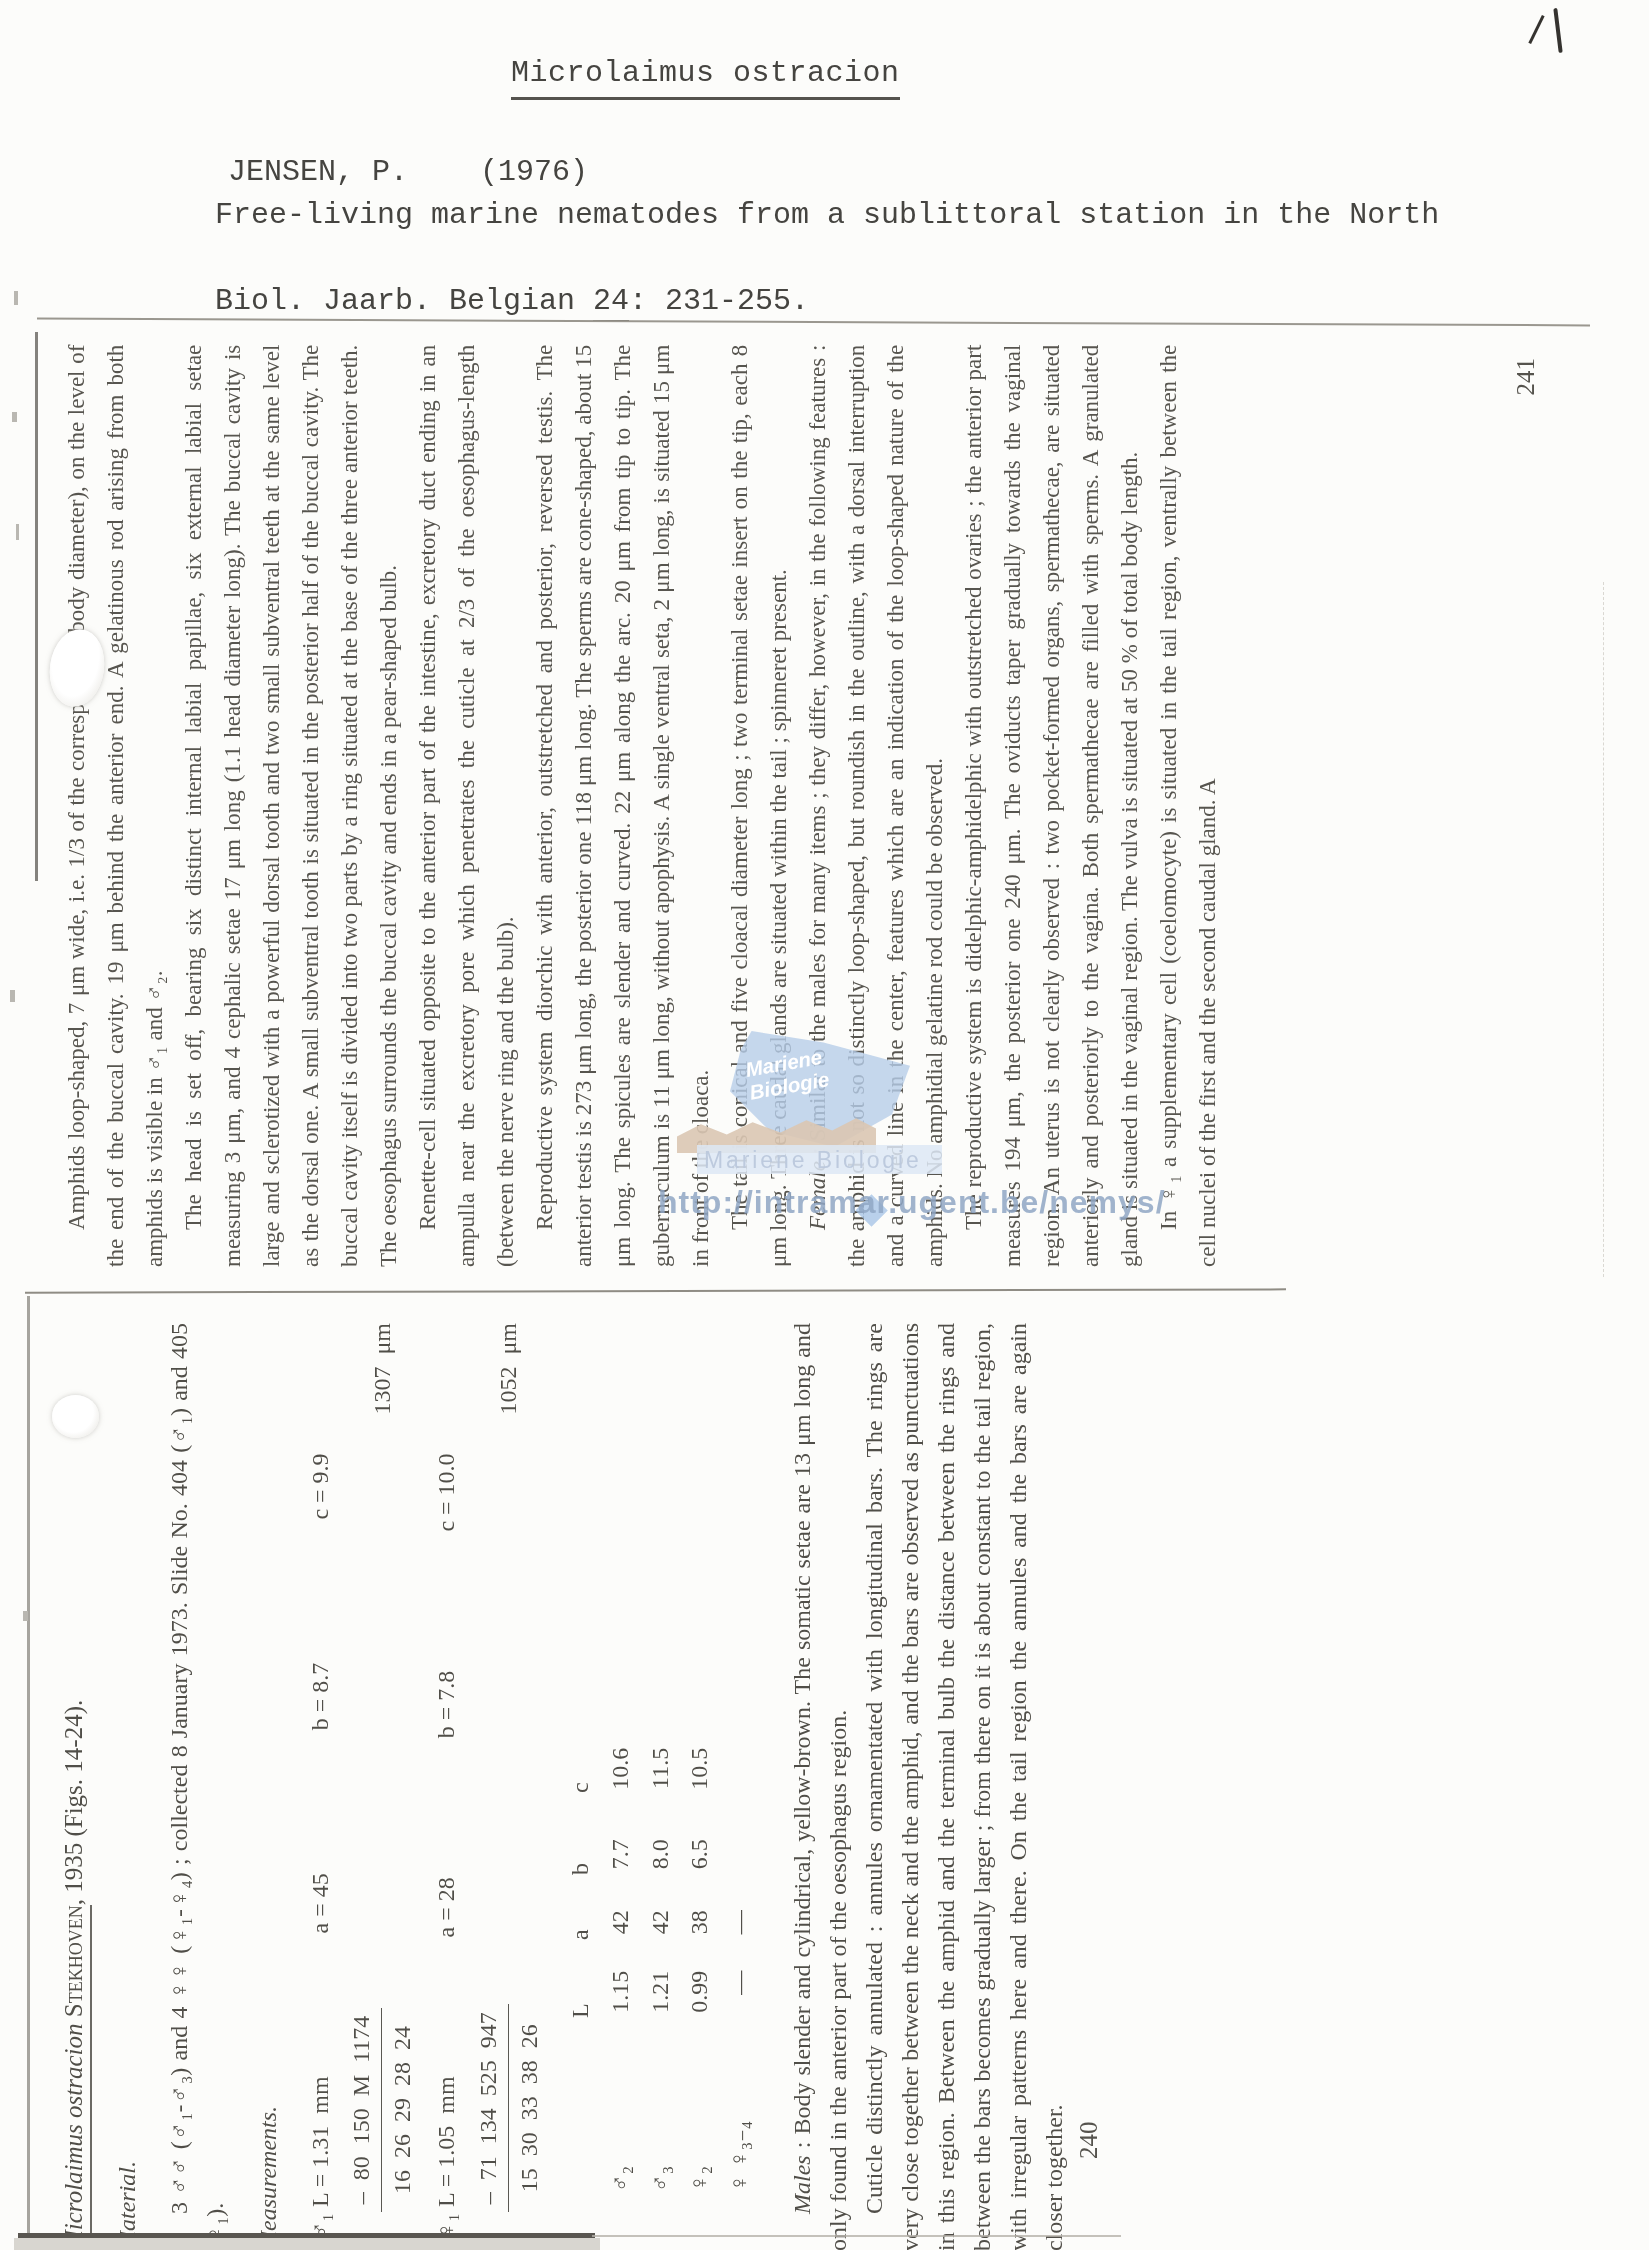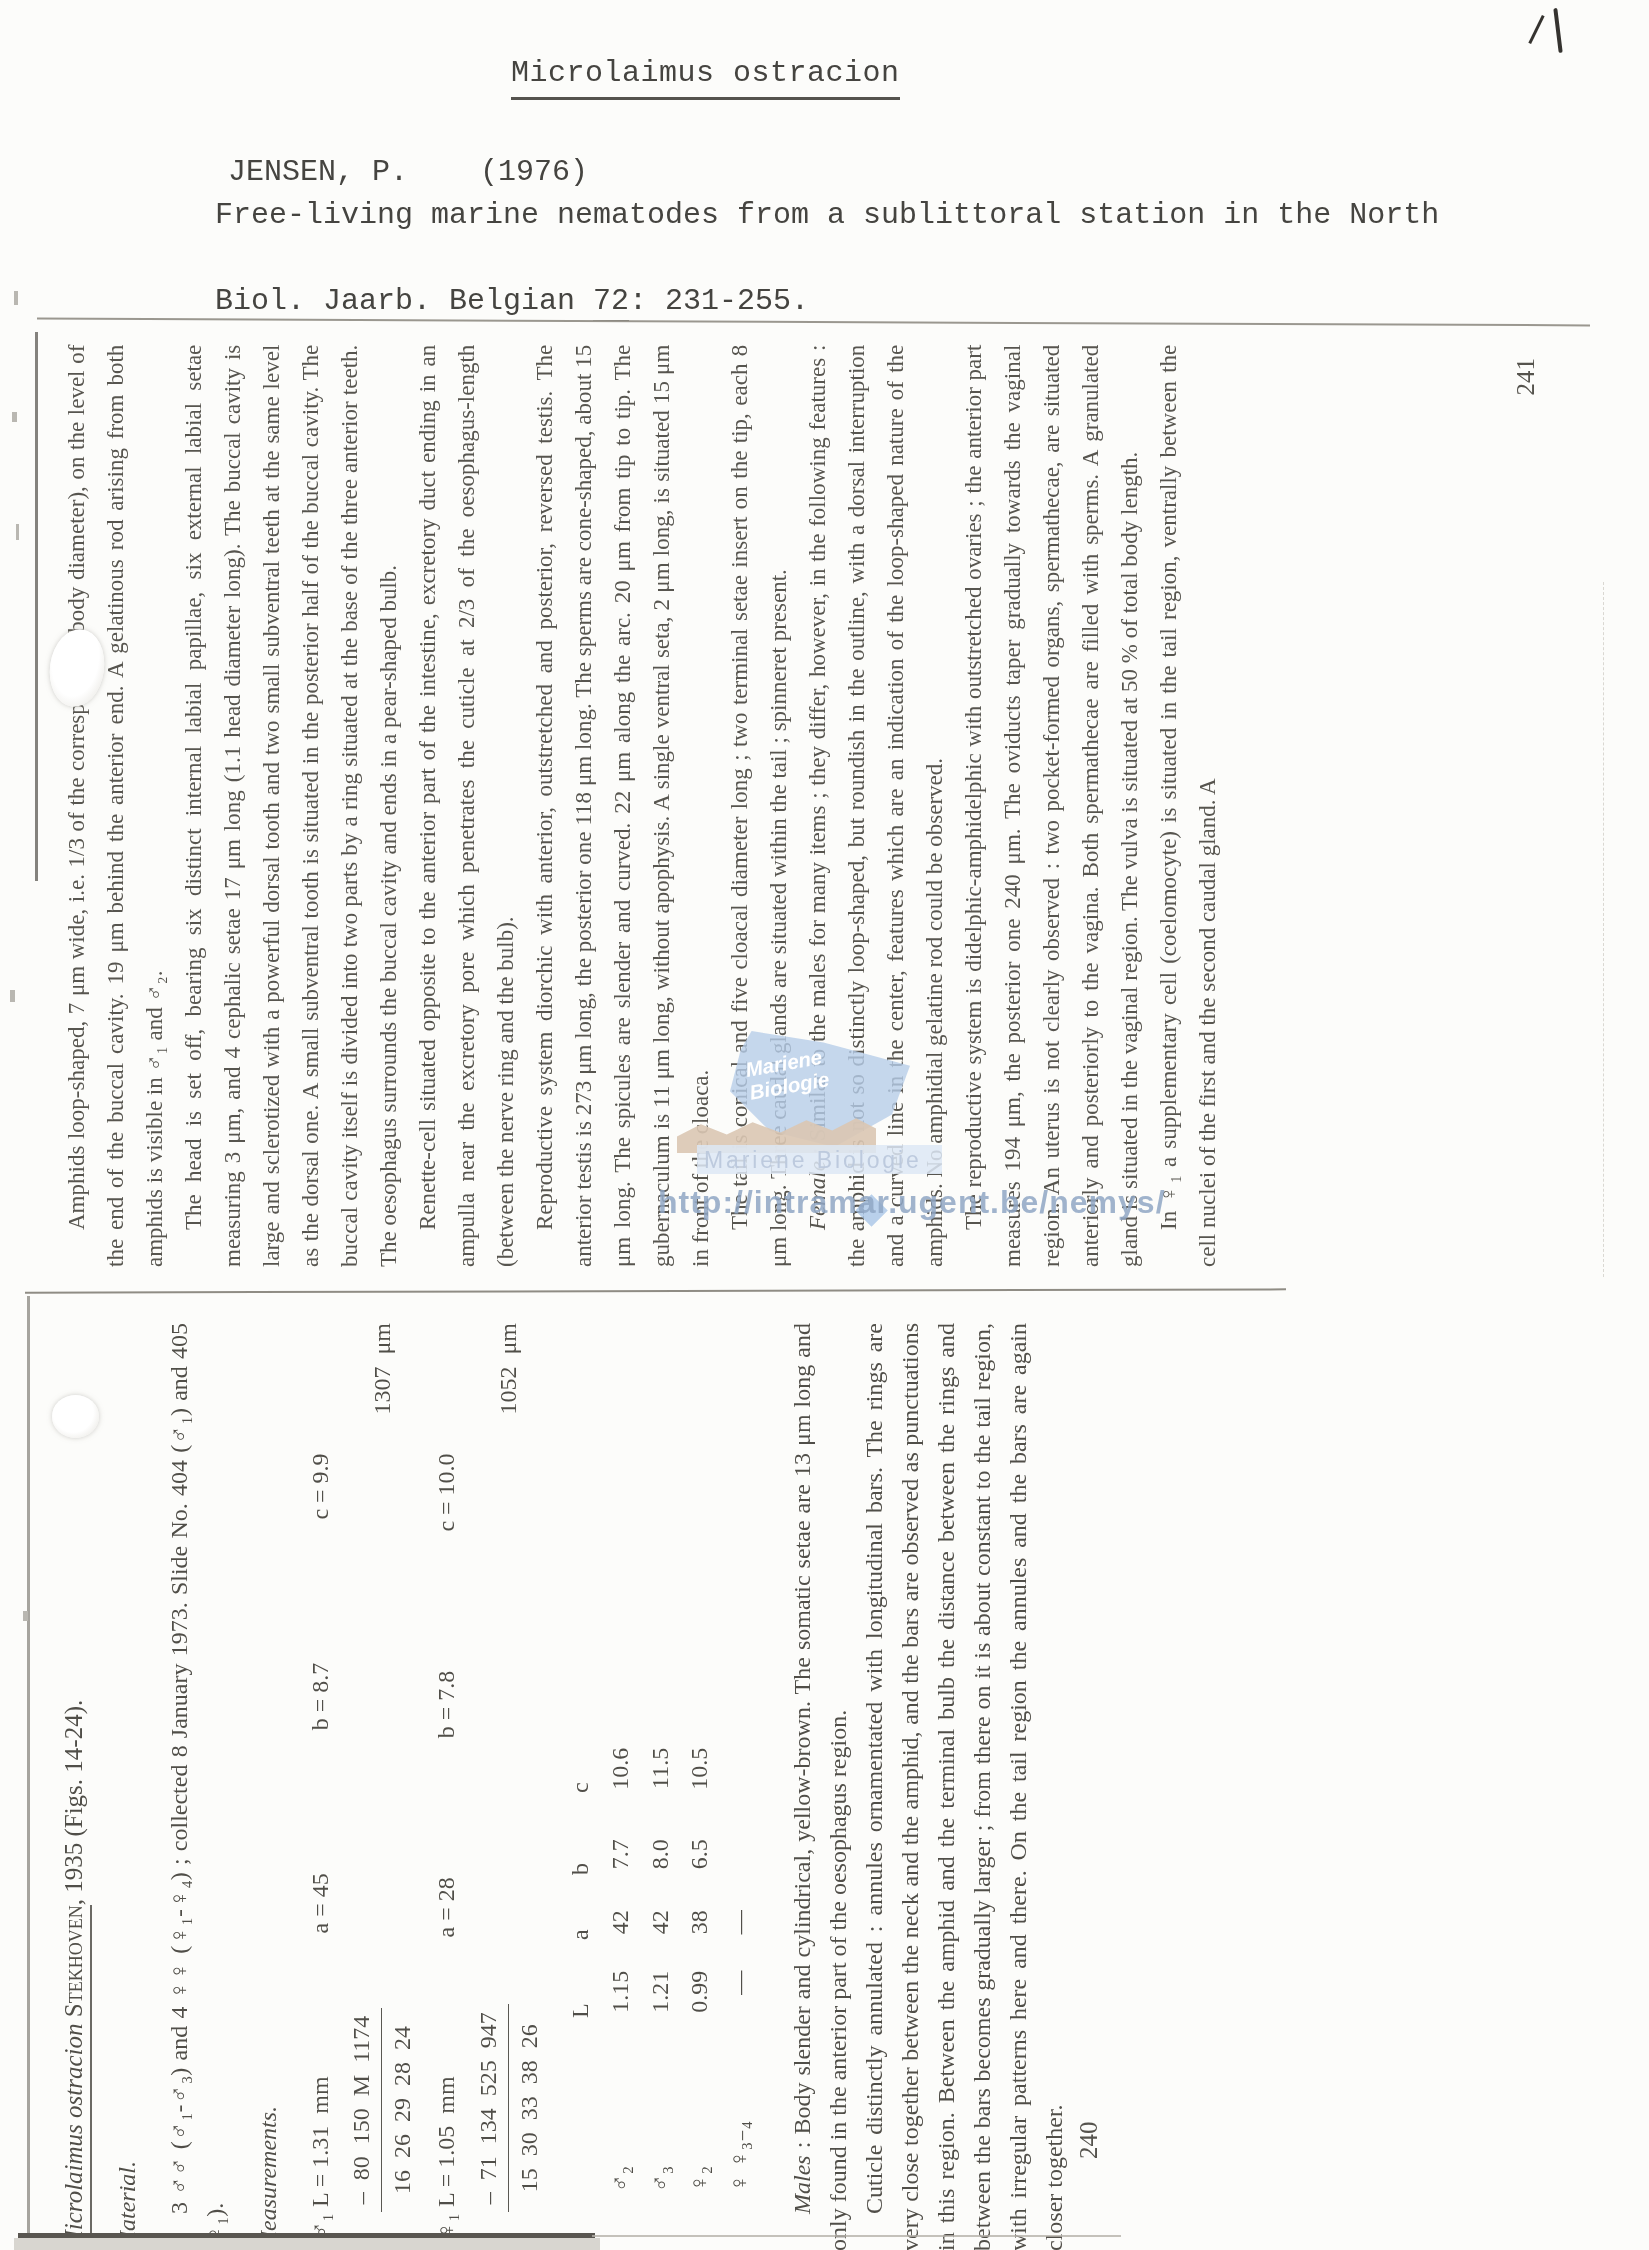--- a/index.html
+++ b/index.html
@@ -78,21 +78,21 @@
           font-family:"Liberation Sans","DejaVu Sans",sans-serif;opacity:.85;}
 </style>
 </head>
 <body>
 
 <div class="sheet">
 
   <div class="typed doc-title">Microlaimus ostracion</div>
   <div class="typed author-line">JENSEN, P.    (1976)</div>
   <div class="typed title-line1">Free-living marine nematodes from a sublittoral station in the North</div>
-  <div class="typed journal-line"><span>Biol. Jaarb. Belgian </span><span class="journal-vol">72</span><span>: 231-255.</span></div>
+  <div class="typed journal-line"><span>Biol. Jaarb. Belgian </span><span class="journal-vol">24</span><span>: 231-255.</span></div>
 
   <div class="scanwrap p241wrap">
     <div class="rot p241">
       <p class="par">Amphids loop-shaped, 7 μm wide, i.e. 1/3 of the corresponding body diameter), on the level of the end of the buccal cavity. 19 μm behind the anterior end. A gelatinous rod arising from both amphids is visible in ♂₁ and ♂₂.</p>
       <p class="par">The head is set off, bearing six distinct internal labial papillae, six external labial setae measuring 3 μm, and 4 cephalic setae 17 μm long (1.1 head diameter long). The buccal cavity is large and sclerotized with a powerful dorsal tooth and two small subventral teeth at the same level as the dorsal one. A small subventral tooth is situated in the posterior half of the buccal cavity. The buccal cavity itself is divided into two parts by a ring situated at the base of the three anterior teeth. The oesophagus surrounds the buccal cavity and ends in a pear-shaped bulb.</p>
       <p class="par">Renette-cell situated opposite to the anterior part of the intestine, excretory duct ending in an ampulla near the excretory pore which penetrates the cuticle at 2/3 of the oesophagus-length (between the nerve ring and the bulb).</p>
       <p class="par">Reproductive system diorchic with anterior, outstretched and posterior, reversed testis. The anterior testis is 273 μm long, the posterior one 118 μm long. The sperms are cone-shaped, about 15 μm long. The spicules are slender and curved. 22 μm along the arc. 20 μm from tip to tip. The gubernaculum is 11 μm long, without apophysis. A single ventral seta, 2 μm long, is situated 15 μm in front of the cloaca.</p>
       <p class="par">The tail is conical and five cloacal diameter long ; two terminal setae insert on the tip, each 8 μm long. Three caudal glands are situated within the tail ; spinneret present.</p>
       <p class="par"><span class="ital">Female</span><span> : Similar to the males for many items ; they differ, however, in the following features : the amphid is not so distinctly loop-shaped, but roundish in the outline, with a dorsal interruption and a curved line in the center, features which are an indication of the loop-shaped nature of the amphids. No amphidial gelatine rod could be observed.</span></p>
       <p class="par">The reproductive system is didelphic-amphidelphic with outstretched ovaries ; the anterior part measures 194 μm, the posterior one 240 μm. The oviducts taper gradually towards the vaginal region. An uterus is not clearly observed : two pocket-formed organs, spermathecae, are situated anteriorly and posteriorly to the vagina. Both spermathecae are filled with sperms. A granulated gland is situated in the vaginal region. The vulva is situated at 50 % of total body length.</p>

